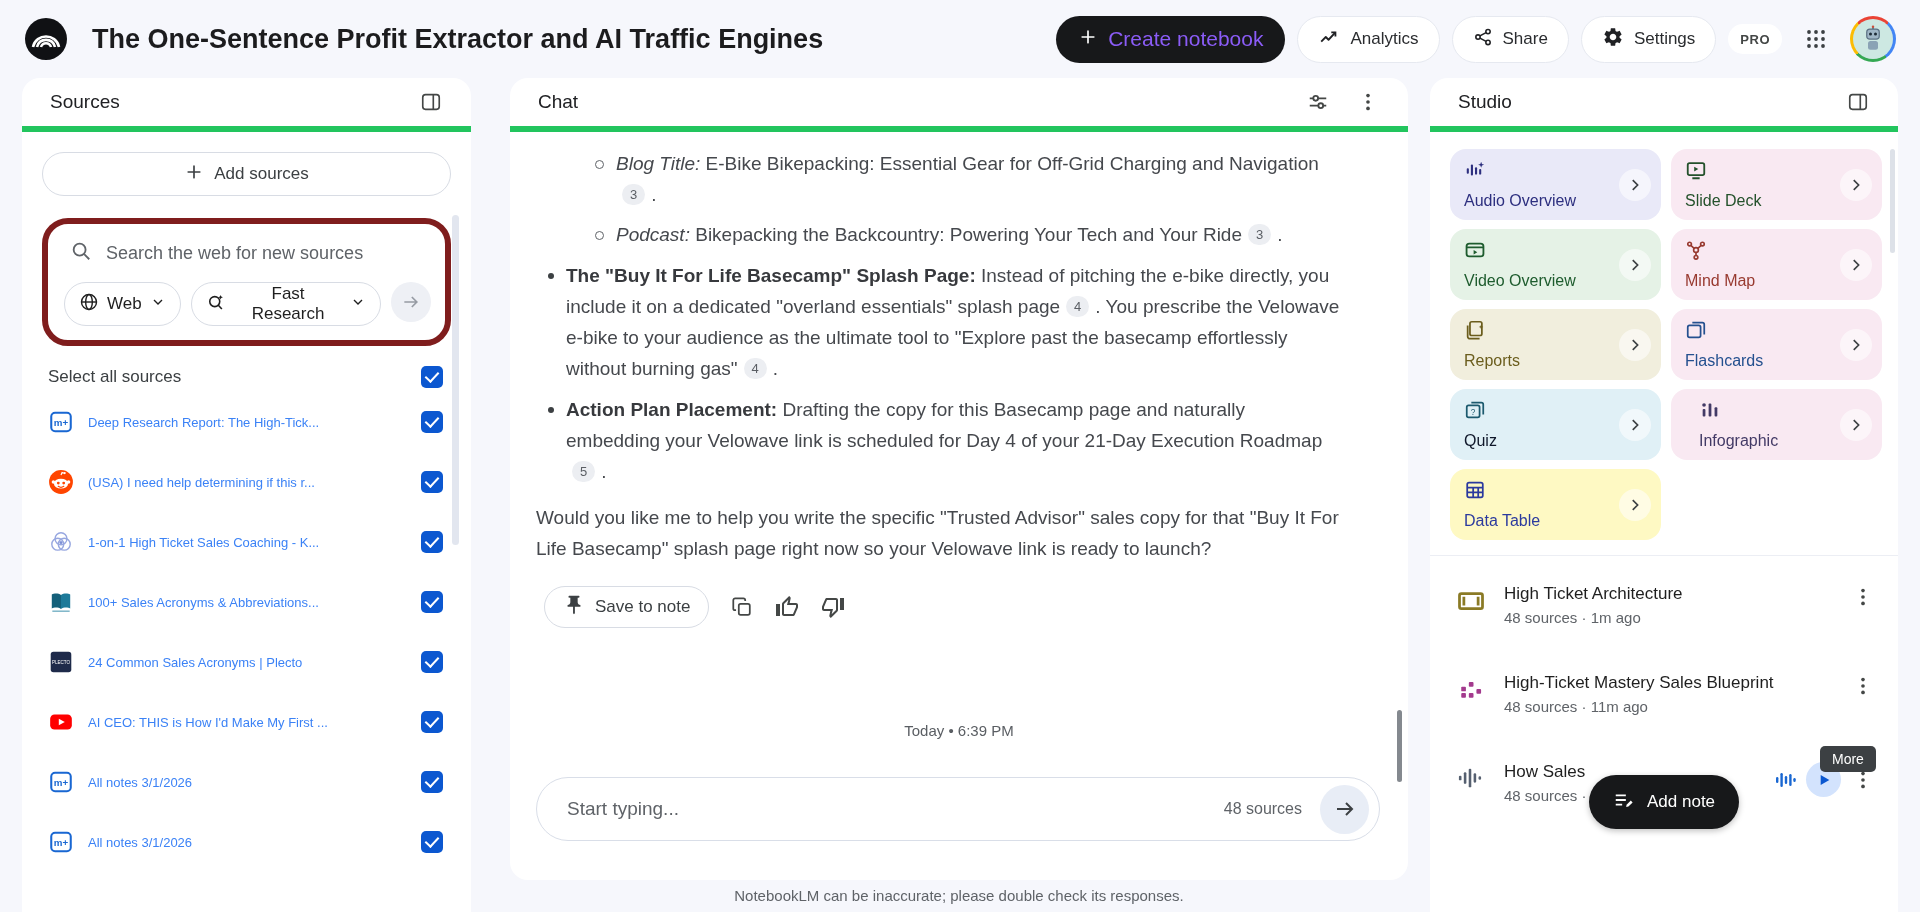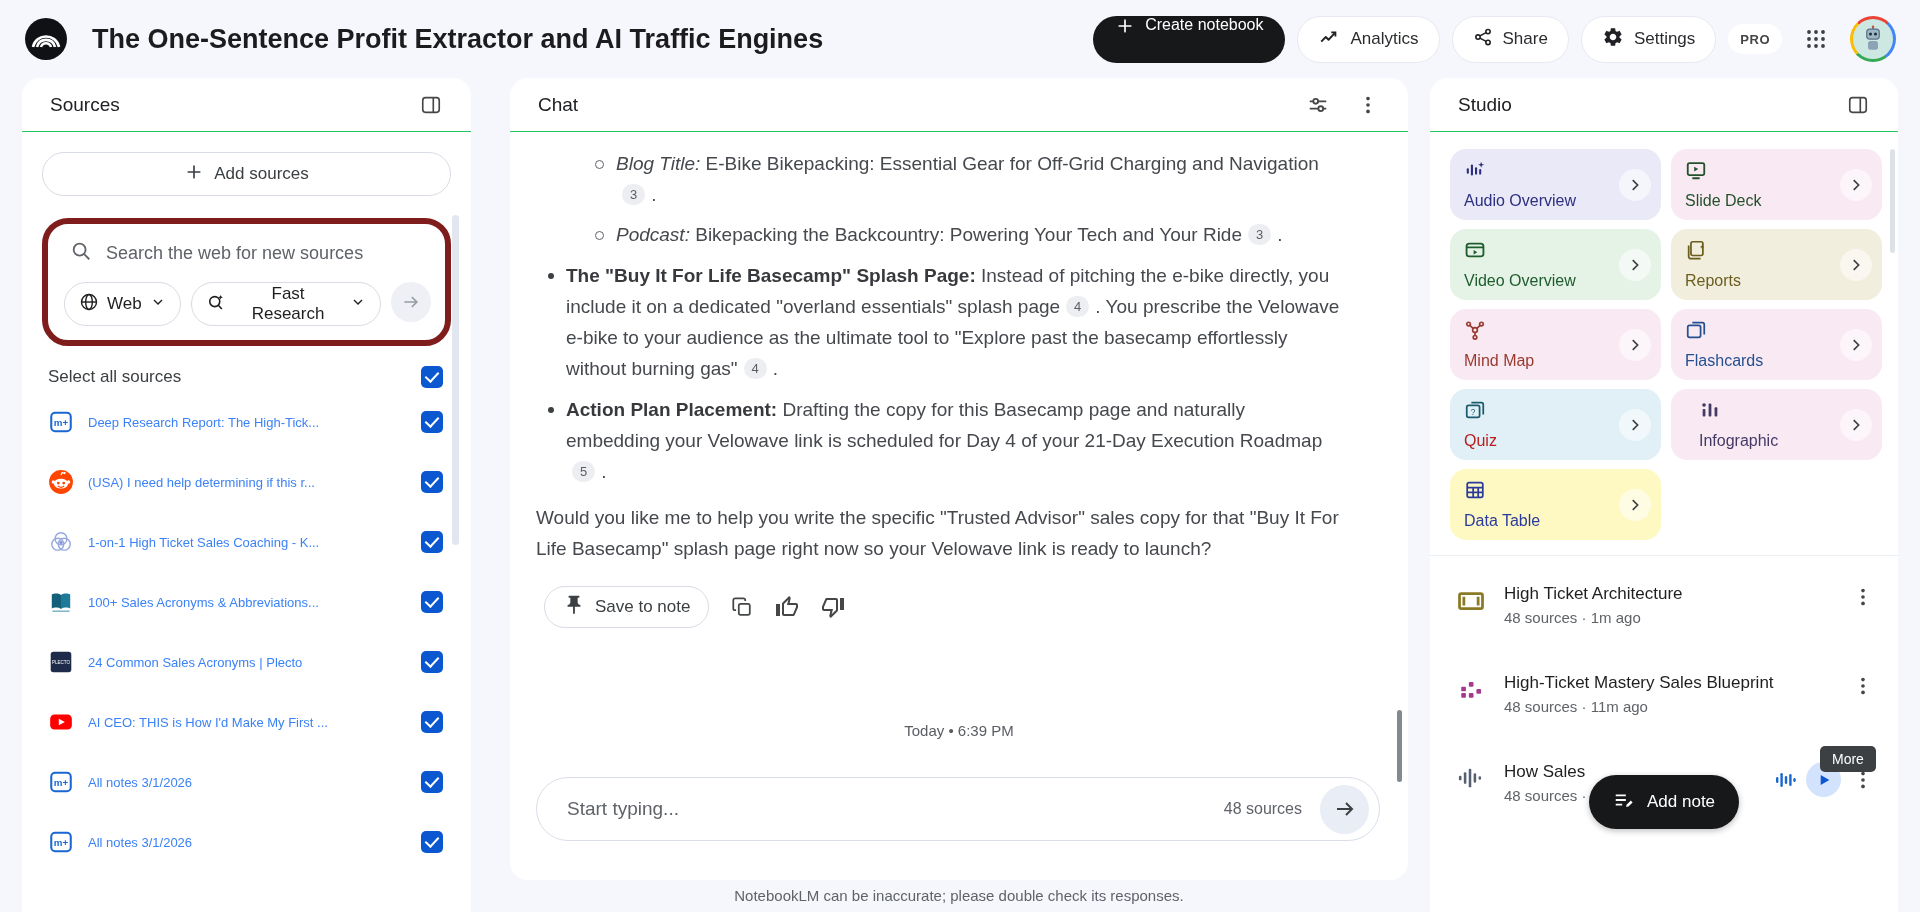--- a/index.html
+++ b/index.html
@@ -4,31 +4,31 @@
 <style>
   * { margin:0; padding:0; box-sizing:border-box; }
   html,body { width:1920px; height:912px; overflow:hidden; }
   body { background:#f6f7fc; font-family:"Liberation Sans", sans-serif; color:#1f1f1f; position:relative; }
 
   
   .topbar { height:78px; display:flex; align-items:center; padding:0 24px; gap:12px; }
   .logo { width:44px; height:44px; flex:none; }
   .app-title { font-size:27px; color:#1c1c1e; margin-left:12px; white-space:nowrap; }
   .tb-spacer { flex:1; }
-  .btn-dark { height:47px; border-radius:24px; background:#17181a; color:#ffffff; display:flex; align-items:flex-start; gap:10px; padding:0 22px; font-size:16px; border:none; cursor:pointer; }
+  .btn-dark { height:47px; border-radius:24px; background:#17181a; color:#8b5cf6; display:flex; align-items:center; gap:10px; padding:0 22px; font-size:21px; border:none; cursor:pointer; }
   .btn-pill { height:47px; border-radius:24px; background:#fff; border:1px solid #e6e9f0; color:#2a2c2f; display:flex; align-items:center; gap:10px; padding:0 20px; font-size:17px; cursor:pointer; }
   .pro-badge { height:30px; border-radius:15px; background:#fff; display:flex; align-items:center; padding:0 12px; font-size:13px; font-weight:bold; color:#444746; letter-spacing:.5px; }
   .icon-btn { width:44px; height:44px; border-radius:50%; display:flex; align-items:center; justify-content:center; background:transparent; border:none; cursor:pointer; color:#444746; }
   .avatar-ring { width:46px; height:46px; border-radius:50%; padding:3px; background:conic-gradient(#ea4335 0 12%, #4285f4 12% 40%, #34a853 40% 63%, #fbbc04 63% 88%, #ea4335 88% 100%); }
   .avatar-in { width:100%; height:100%; border-radius:50%; background:#cde8e2; display:flex; align-items:center; justify-content:center; overflow:hidden; }
 
   
   .main { height:834px; display:flex; padding:0 22px; overflow:hidden; position:relative; }
   .panel { background:#fff; border-radius:18px; }
-  .panel-head { height:54px; display:flex; align-items:center; padding:0 18px 0 28px; border-bottom:1px solid #22c55e; }
+  .panel-head { height:54px; display:flex; align-items:center; padding:0 18px 0 28px; border-bottom:6px solid #22c55e; }
   .panel-head .ph-title { font-size:19px; color:#202124; flex:1; }
 
   .sources-panel { width:449px; flex:none; margin-right:39px; height:860px; position:relative; }
   .chat-col { flex:1; display:flex; flex-direction:column; }
   .chat-panel { height:802px; display:flex; flex-direction:column; position:relative; }
   .studio-panel { width:468px; flex:none; margin-left:22px; height:860px; position:relative; overflow:hidden; }
 
   
   .src-body { padding:20px; }
   .add-src-btn { width:100%; height:44px; border-radius:22px; border:1px solid #d8dce4; background:#fff; display:flex; align-items:center; justify-content:center; gap:10px; font-size:17px; color:#3c4043; cursor:pointer; }
@@ -457,56 +457,56 @@
               </svg>
             </span>
        <span class="tool-label" style="color:#1e5c2e">Video Overview</span>
      </div>
      <span class="tool-chev">
             <svg width="18" height="18" viewBox="0 0 24 24" fill="none" stroke="currentColor" stroke-width="2.2">
               <path d="M9 5.5l6.5 6.5L9 18.5"></path>
             </svg>
           </span>
         </div>
-        <div class="tool-card" style="background: rgb(241, 238, 221);">
-          <div class="tool-inner">
-       <span style="display:flex;">
-              <svg width="22" height="22" viewBox="0 0 24 24" fill="none" stroke="#6b5d1d" stroke-width="1.9">
-                <rect x="6.5" y="3" width="13" height="15" rx="2"></rect>
-                <path d="M4 7v12a2.5 2.5 0 002.5 2.5H17"></path>
-                <path d="M18.6 6.2l.7 1.8 1.8.7-1.8.7-.7 1.8-.7-1.8-1.8-.7 1.8-.7z" fill="#6b5d1d" stroke="none"></path>
-              </svg>
-            </span>
-       <span class="tool-label" style="color:#6b5d1d">Reports</span>
-     </div>
-     <span class="tool-chev">
-            <svg width="18" height="18" viewBox="0 0 24 24" fill="none" stroke="currentColor" stroke-width="2.2">
-              <path d="M9 5.5l6.5 6.5L9 18.5"></path>
-            </svg>
-          </span>
-        </div>
         <div class="tool-card" style="background: rgb(249, 233, 242);">
           <div class="tool-inner">
        <span style="display:flex;">
               <svg width="22" height="22" viewBox="0 0 24 24" fill="none" stroke="#983a30" stroke-width="1.8">
                 <circle cx="12" cy="12" r="2.6"></circle>
                 <circle cx="5" cy="5.5" r="2"></circle>
                 <circle cx="19" cy="5.5" r="2"></circle>
                 <circle cx="12" cy="20" r="2"></circle>
                 <path d="M10.2 10.4L6.4 6.9M13.8 10.4l3.8-3.5M12 14.6V18"></path>
               </svg>
             </span>
        <span class="tool-label" style="color:#983a30">Mind Map</span>
      </div>
      <span class="tool-chev">
             <svg width="18" height="18" viewBox="0 0 24 24" fill="none" stroke="currentColor" stroke-width="2.2">
               <path d="M9 5.5l6.5 6.5L9 18.5"></path>
             </svg>
           </span>
         </div>
+        <div class="tool-card" style="background: rgb(241, 238, 221);">
+          <div class="tool-inner">
+       <span style="display:flex;">
+              <svg width="22" height="22" viewBox="0 0 24 24" fill="none" stroke="#6b5d1d" stroke-width="1.9">
+                <rect x="6.5" y="3" width="13" height="15" rx="2"></rect>
+                <path d="M4 7v12a2.5 2.5 0 002.5 2.5H17"></path>
+                <path d="M18.6 6.2l.7 1.8 1.8.7-1.8.7-.7 1.8-.7-1.8-1.8-.7 1.8-.7z" fill="#6b5d1d" stroke="none"></path>
+              </svg>
+            </span>
+       <span class="tool-label" style="color:#6b5d1d">Reports</span>
+     </div>
+     <span class="tool-chev">
+            <svg width="18" height="18" viewBox="0 0 24 24" fill="none" stroke="currentColor" stroke-width="2.2">
+              <path d="M9 5.5l6.5 6.5L9 18.5"></path>
+            </svg>
+          </span>
+        </div>
         <div class="tool-card" style="background: rgb(249, 233, 242);">
           <div class="tool-inner">
        <span style="display:flex;">
               <svg width="22" height="22" viewBox="0 0 24 24" fill="none" stroke="#24508f" stroke-width="1.9">
                 <rect x="3" y="7" width="14" height="13" rx="2"></rect>
                 <path d="M8 4h11a2 2 0 012 2v11"></path>
               </svg>
             </span>
        <span class="tool-label" style="color:#24508f">Flashcards</span>
      </div>
@@ -518,21 +518,21 @@
         </div>
         <div class="tool-card" style="background: rgb(224, 240, 246);">
           <div class="tool-inner">
        <span style="display:flex;">
               <svg width="22" height="22" viewBox="0 0 24 24" fill="none" stroke="#1c5a6e" stroke-width="1.9">
                 <rect x="3" y="7" width="14" height="13" rx="2"></rect>
                 <path d="M8 4h11a2 2 0 012 2v11"></path>
                 <text x="10" y="17" font-size="9" fill="#1c5a6e" stroke="none" text-anchor="middle" font-family="Liberation Sans,sans-serif">?</text>
               </svg>
             </span>
-       <span class="tool-label" style="color:#b91c1c">Quiz</span>
+       <span class="tool-label" style="color:#0f172a">Quiz</span>
      </div>
      <span class="tool-chev">
             <svg width="18" height="18" viewBox="0 0 24 24" fill="none" stroke="currentColor" stroke-width="2.2">
               <path d="M9 5.5l6.5 6.5L9 18.5"></path>
             </svg>
           </span>
         </div>
         <div class="tool-card" style="background: rgb(249, 233, 242); padding-left: 28px;">
           <div class="tool-inner">
        <span style="display:flex;">

